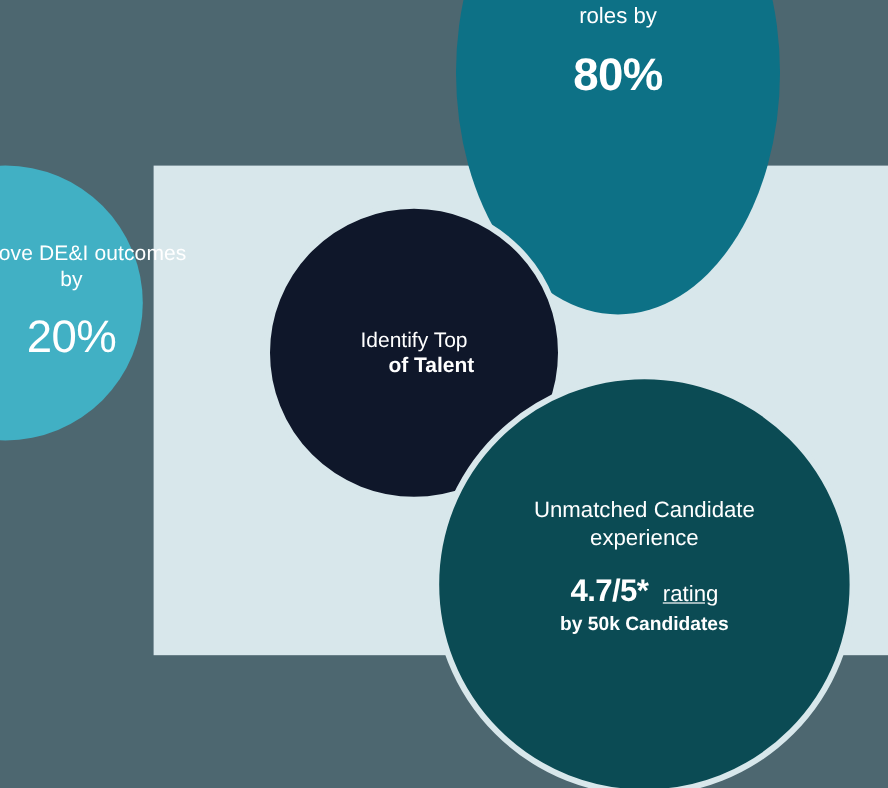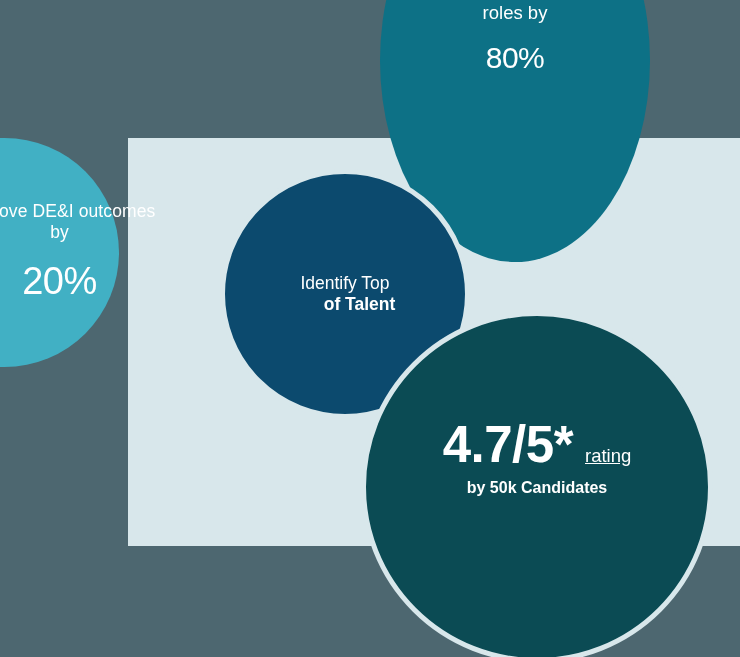--- a/index.html
+++ b/index.html
@@ -66,21 +66,21 @@
     font-weight: 400;
     letter-spacing: -.5px;
   }
 
   
   .bubble-talent {
     left: 220px;
     top: 169px;
     width: 250px;
     height: 250px;
-    background: #0c4a6e;
+    background: #0f172a;
     border: 5px solid #d8e7eb;
   }
   .bubble-talent .cap {
     font-size: 17.5px;
     font-weight: 400;
   }
   .bubble-talent .big {
     font-size: 36px;
     font-weight: 700;
     margin: 10px 0 10px;
@@ -103,22 +103,22 @@
     padding-top: 120px;
     justify-content: flex-start;
   }
   .bubble-time .cap {
     font-size: 18.5px;
     font-weight: 400;
     width: 210px;
     margin-bottom: 16px;
   }
   .bubble-time .big {
-    font-size: 30px;
-    font-weight: 400;
+    font-size: 38px;
+    font-weight: 700;
     letter-spacing: -.5px;
   }
 
   
   .bubble-exp {
     left: 361px;
     top: 311px;
     width: 352px;
     height: 352px;
     background: #0b4b54;
@@ -132,21 +132,21 @@
     width: 235px;
     margin-bottom: 18px;
   }
   .bubble-exp .ratingrow {
     display: flex;
     align-items: baseline;
     justify-content: center;
     gap: 12px;
   }
   .bubble-exp .big {
-    font-size: 51px;
+    font-size: 26px;
     font-weight: 700;
     letter-spacing: -.5px;
   }
   .bubble-exp .small {
     font-size: 18.5px;
     font-weight: 400;
     text-decoration: underline;
   }
   .bubble-exp .cap2 {
     font-size: 16px;
@@ -177,20 +177,21 @@
     <div class="cap">Improve DE&amp;I outcomes by</div>
     <div class="big">20%</div>
   </div>
 
   <div class="bubble bubble-talent z2">
     <div class="cap">Identify Top</div>
     <div class="cap2">of Talent</div>
   </div>
 
   <div class="bubble bubble-exp z4">
+    <div class="cap">Unmatched Candidate experience</div>
     <div class="ratingrow">
       <span class="big">4.7/5*</span>
       <span class="small">rating</span>
     </div>
     <div class="cap2">by 50k Candidates</div>
   </div>
 
 </div>
 
 </body></html>

